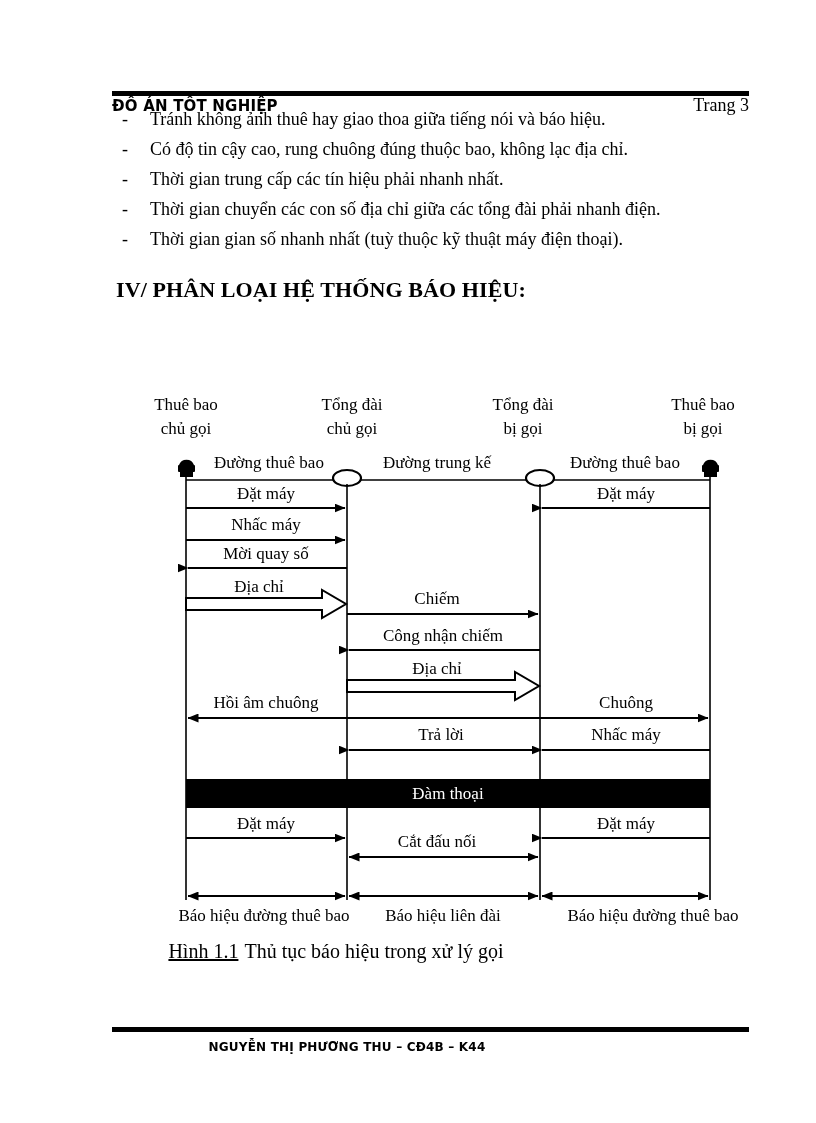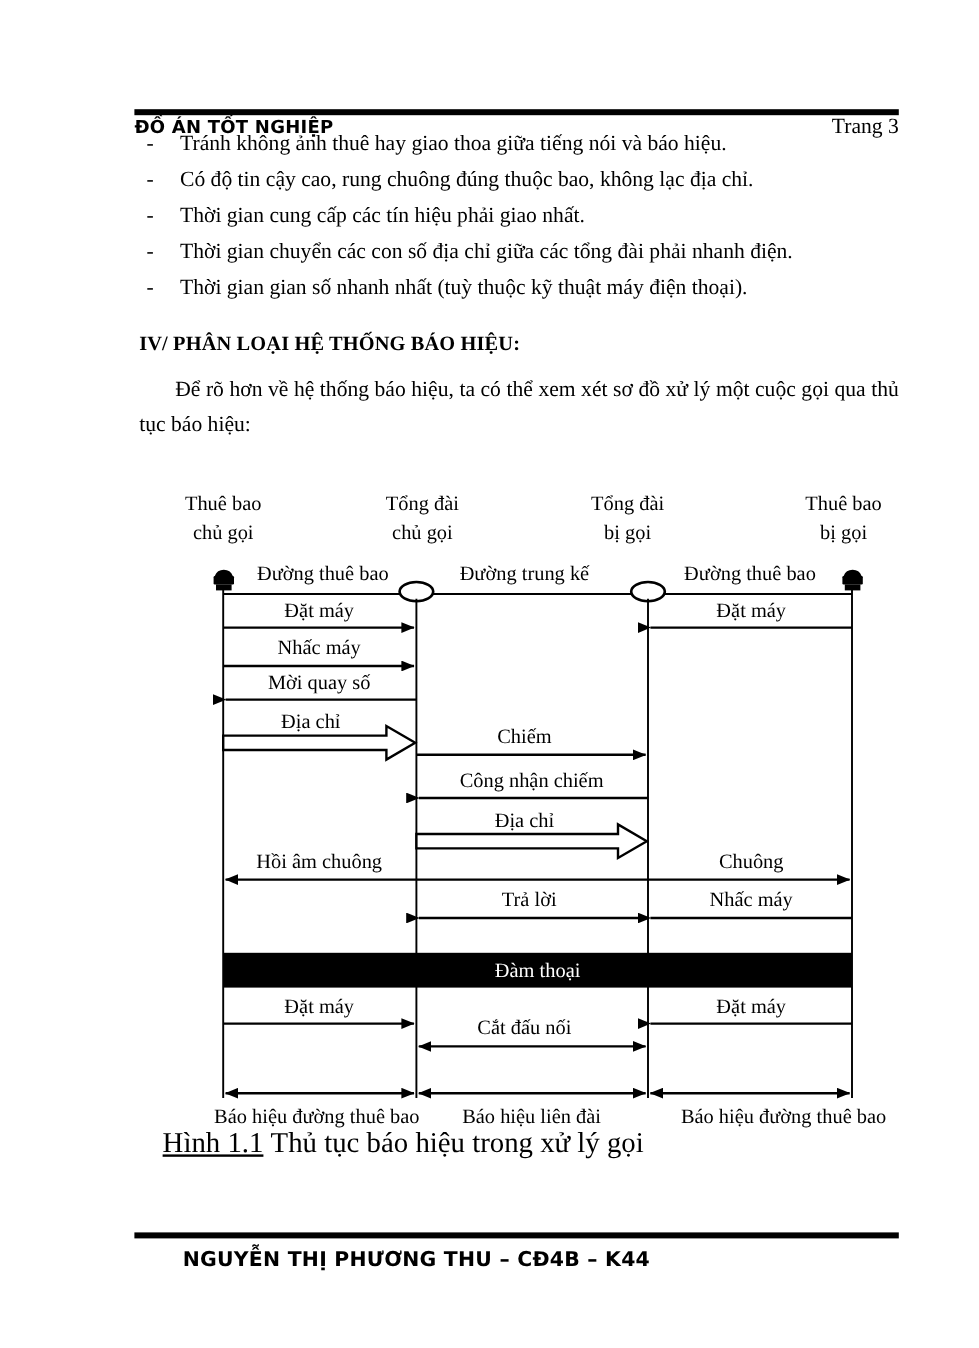--- a/index.html
+++ b/index.html
@@ -75,21 +75,21 @@
   }
   .bullet-text { flex: 1 1 auto; }
 
   
   #section-heading {
     position: absolute;
     left: 116px;
     top: 277px;
     font-family: "Liberation Serif", "DejaVu Serif", serif;
     font-weight: bold;
-    font-size: 17px;
+    font-size: 22px;
     letter-spacing: 0.1px;
     white-space: nowrap;
   }
 
   
   #intro {
     position: absolute;
     left: 116px;
     top: 310px;
     width: 633px;
@@ -99,21 +99,20 @@
     text-indent: 30px;
   }
 
   
   #figure {
     position: absolute;
     left: 0px;
     top: 388px;
     width: 816px;
     height: 545px;
-    margin-top: 15px;
   }
   #figure svg { display: block; }
 
   .dg-label {
     font-family: "Liberation Serif", "DejaVu Serif", serif;
     font-size: 17px;
     fill: #000000;
   }
   .dg-label-white {
     font-family: "Liberation Serif", "DejaVu Serif", serif;
@@ -121,21 +120,21 @@
     fill: #ffffff;
   }
 
   
   #caption {
     position: absolute;
     left: 0px;
     top: 940px;
     width: 672px;
     text-align: center;
-    font-size: 24px;
+    font-size: 20px;
   }
   #caption-num { text-decoration: underline; }
   #caption-text { padding-left: 6px; }
 
   
   #footer-rule {
     position: absolute;
     left: 112px;
     top: 1027px;
     width: 637px;
@@ -143,21 +142,21 @@
     background: #000000;
   }
   #footer-text {
     position: absolute;
     left: 0px;
     top: 1040px;
     width: 694px;
     text-align: center;
     font-family: "DejaVu Sans", "Liberation Sans", sans-serif;
     font-weight: bold;
-    font-size: 17px;
+    font-size: 12px;
     letter-spacing: 0.2px;
   }
 </style>
 </head>
 <body>
 
 <div id="page">
 
   <div id="header">
     <div id="header-title">ĐỒ ÁN TỐT NGHIỆP</div>
@@ -169,34 +168,33 @@
     <div class="bullet-row">
       <span class="bullet-dash">-</span>
       <span class="bullet-text">Tránh không ảnh thuê hay giao thoa giữa tiếng nói và báo hiệu.</span>
     </div>
     <div class="bullet-row">
       <span class="bullet-dash">-</span>
       <span class="bullet-text">Có độ tin cậy cao, rung chuông đúng thuộc bao, không lạc địa chỉ.</span>
     </div>
     <div class="bullet-row">
       <span class="bullet-dash">-</span>
-      <span class="bullet-text">Thời gian cung cấp các tín hiệu phải giao nhất.</span>
+      <span class="bullet-text">Thời gian trung cấp các tín hiệu phải nhanh nhất.</span>
     </div>
     <div class="bullet-row">
       <span class="bullet-dash">-</span>
       <span class="bullet-text">Thời gian chuyển các con số địa chỉ giữa các tổng đài phải nhanh điện.</span>
     </div>
     <div class="bullet-row">
       <span class="bullet-dash">-</span>
       <span class="bullet-text">Thời gian gian số nhanh nhất (tuỳ thuộc kỹ thuật máy điện thoại).</span>
     </div>
   </div>
 
   <div id="section-heading">IV/ PHÂN LOẠI HỆ THỐNG BÁO HIỆU:</div>
-  <div id="intro">Để rõ hơn về hệ thống báo hiệu, ta có thể xem xét sơ đồ xử lý một cuộc gọi qua thủ tục báo hiệu:</div>
 
   <div id="figure">
     <svg width="816" height="545" viewBox="0 0 816 545" xmlns="http://www.w3.org/2000/svg">
       <defs>
         <marker id="ah-r" markerWidth="11" markerHeight="9" refX="10.5" refY="4.5" orient="auto" markerUnits="userSpaceOnUse">
           <path d="M0,0 L11,4.5 L0,9 Z" fill="#000"></path>
         </marker>
         <marker id="ah-l" markerWidth="11" markerHeight="9" refX="0.5" refY="4.5" orient="auto" markerUnits="userSpaceOnUse">
           <path d="M11,0 L0,4.5 L11,9 Z" fill="#000"></path>
         </marker>

